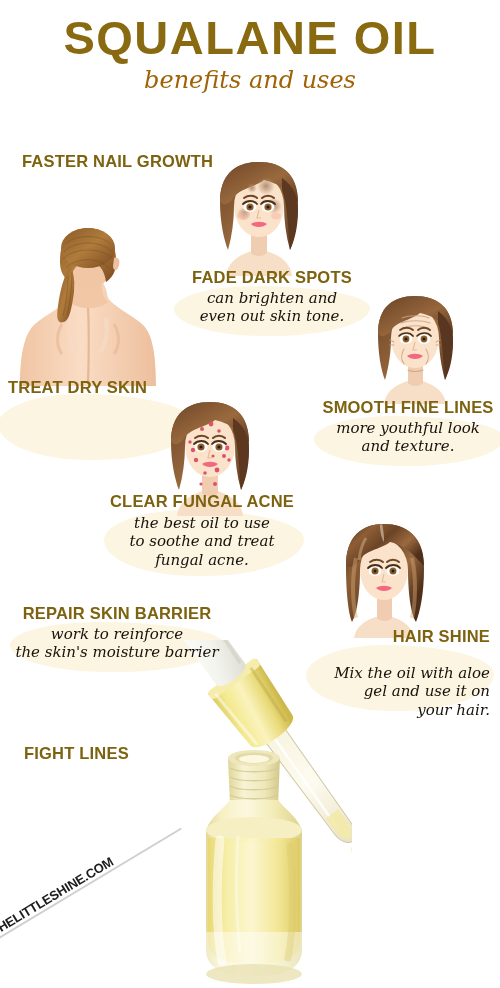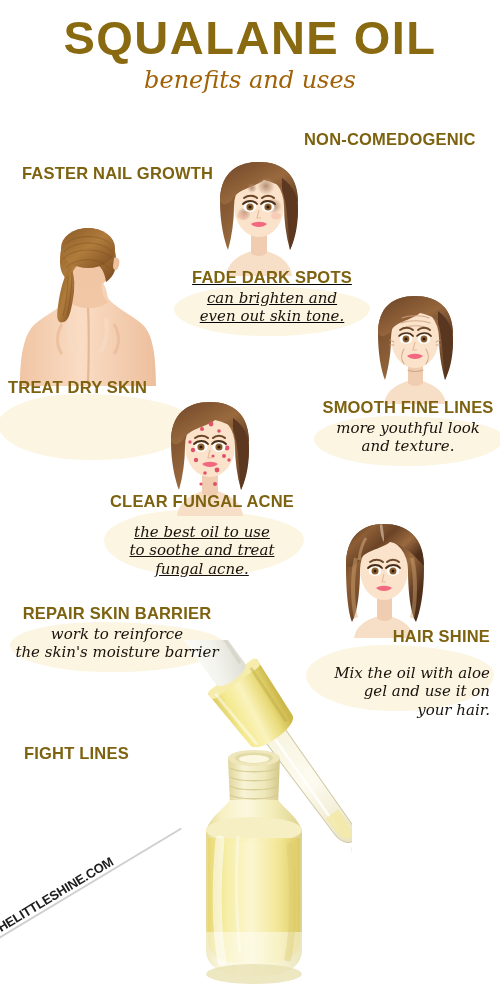--- a/index.html
+++ b/index.html
@@ -418,29 +418,26 @@
     <path d="M56 198 L148 198 L148 300 C148 316 136 324 102 324 C68 324 56 316 56 300 Z" fill="url(#oilFill)" opacity="0.82"></path>
 
     <path d="M54 292 L150 292 L150 308 C150 326 138 336 102 336 C66 336 54 326 54 308 Z" fill="#ffffff" opacity="0.45"></path>
 
     <path d="M68 200 C64 240 64 290 70 322" stroke="#ffffff" stroke-width="9" fill="none" opacity="0.55" stroke-linecap="round"></path>
     <path d="M138 206 C142 244 142 288 136 318" stroke="#d8c96c" stroke-width="7" fill="none" opacity="0.35" stroke-linecap="round"></path>
     <path d="M86 196 C84 232 84 276 88 312" stroke="#ffffff" stroke-width="3" fill="none" opacity="0.4"></path>
     <ellipse cx="102" cy="334" rx="48" ry="10" fill="#e8e1b3" opacity="0.8"></ellipse>
   </svg>
 
-  <div class="benefit" style="left:304px; top:130px;">
-    <div class="b-head">NON-COMEDOGENIC</div>
-  </div>
-
-  <div class="benefit" style="left:22px; top:164px;">
+
+  <div class="benefit" style="left:22px; top:152px;">
     <div class="b-head">FASTER NAIL GROWTH</div>
   </div>
 
-  <div class="benefit" style="left:182px; top:268px; width:180px; text-align:center;text-decoration:underline;">
+  <div class="benefit" style="left:182px; top:268px; width:180px; text-align:center;">
     <div class="blob" style="left:-8px; top:18px; width:196px; height:50px;"></div>
     <div class="b-head">FADE DARK SPOTS</div>
     <div class="b-body" style="margin-top:2px;">can brighten and
 even out skin tone.</div>
   </div>
 
   <div class="benefit" style="left:8px; top:378px; width:178px; text-align:left;">
     <div class="blob" style="left:-10px; top:16px; width:196px; height:66px;"></div>
     <div class="b-head">TREAT DRY SKIN</div>
   </div>
@@ -448,21 +445,21 @@
   <div class="benefit" style="left:322px; top:398px; width:172px; text-align:center;">
     <div class="blob" style="left:-8px; top:18px; width:190px; height:50px;"></div>
     <div class="b-head">SMOOTH FINE LINES</div>
     <div class="b-body" style="margin-top:2px;">more youthful look
 and texture.</div>
   </div>
 
   <div class="benefit" style="left:98px; top:492px; width:208px; text-align:center;">
     <div class="blob" style="left:6px; top:18px; width:200px; height:66px;"></div>
     <div class="b-head">CLEAR FUNGAL ACNE</div>
-    <div class="b-body" style="margin-top:12px;text-decoration:underline;">the best oil to use
+    <div class="b-body" style="margin-top:3px;">the best oil to use
 to soothe and treat
 fungal acne.</div>
   </div>
 
   <div class="benefit" style="left:8px; top:604px; width:218px; text-align:center;">
     <div class="blob" style="left:2px; top:18px; width:214px; height:50px;"></div>
     <div class="b-head">REPAIR SKIN BARRIER</div>
     <div class="b-body" style="margin-top:2px;">work to reinforce
 the skin's moisture barrier</div>
   </div>

